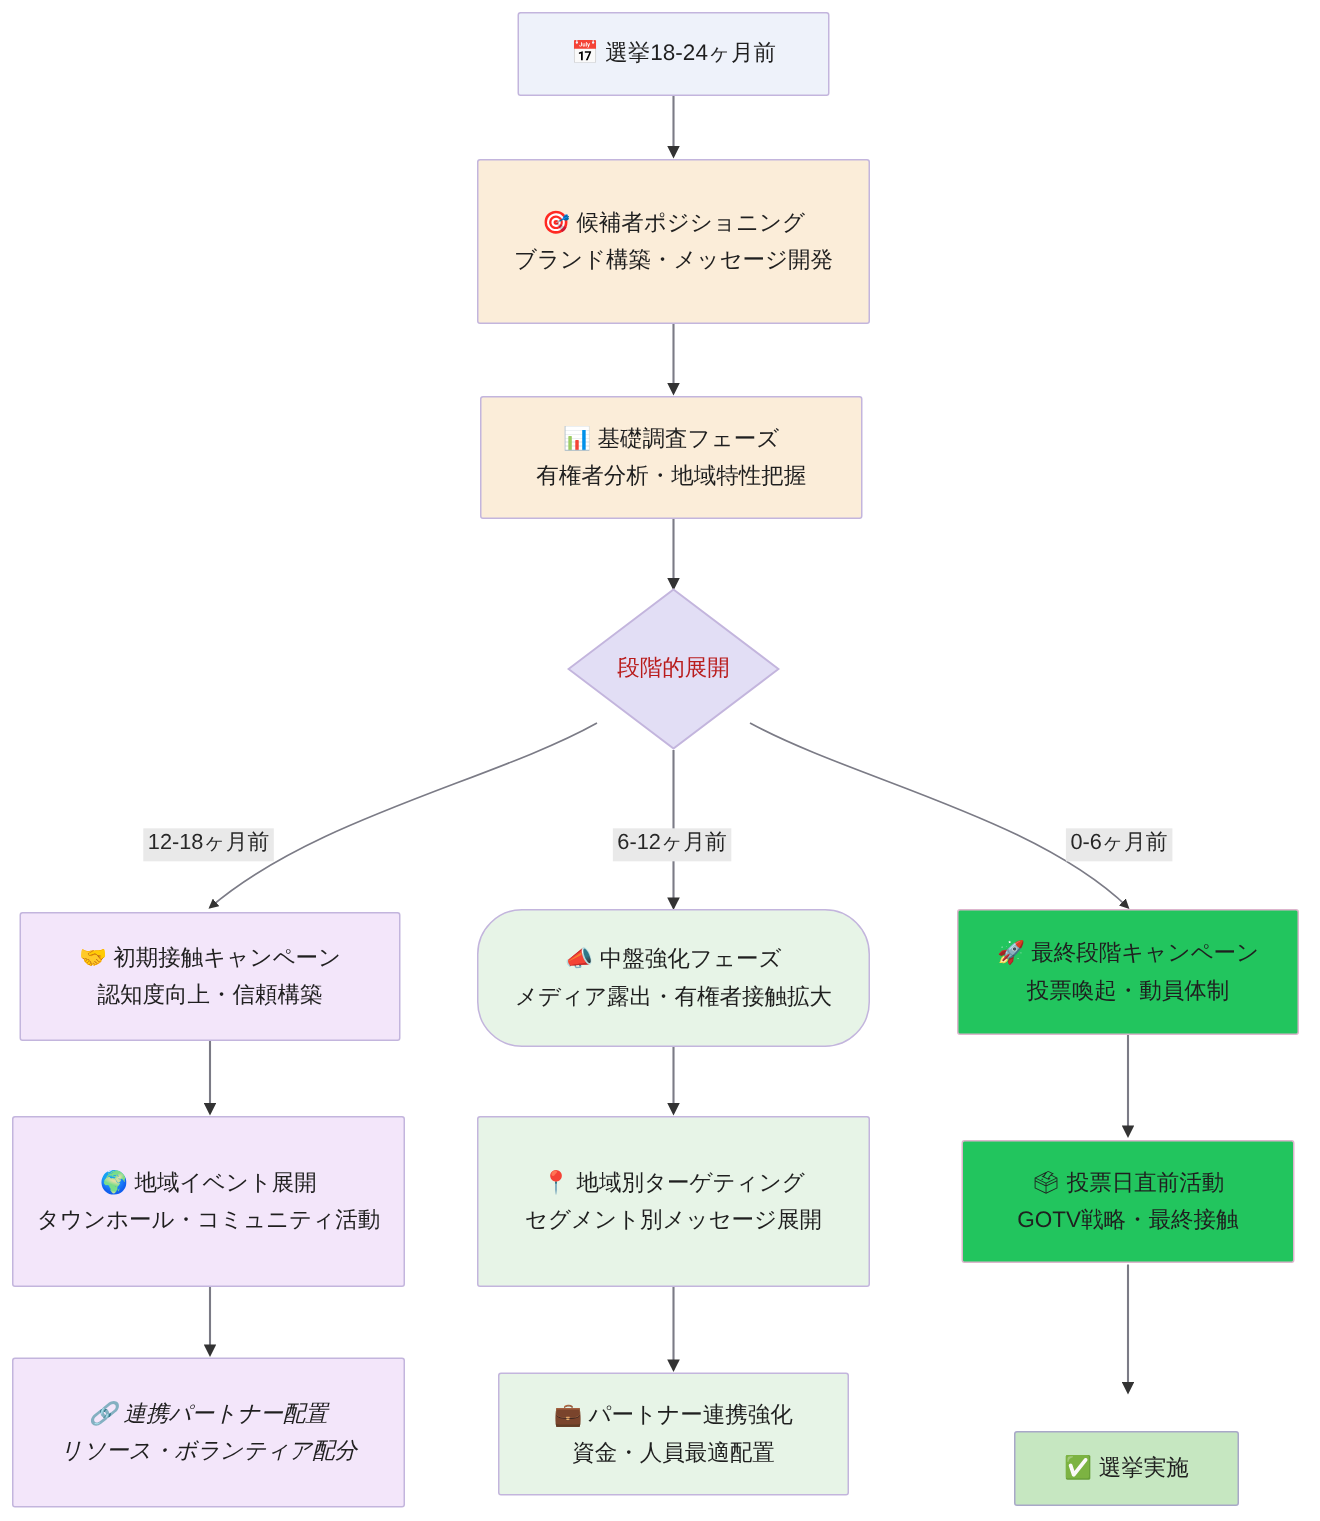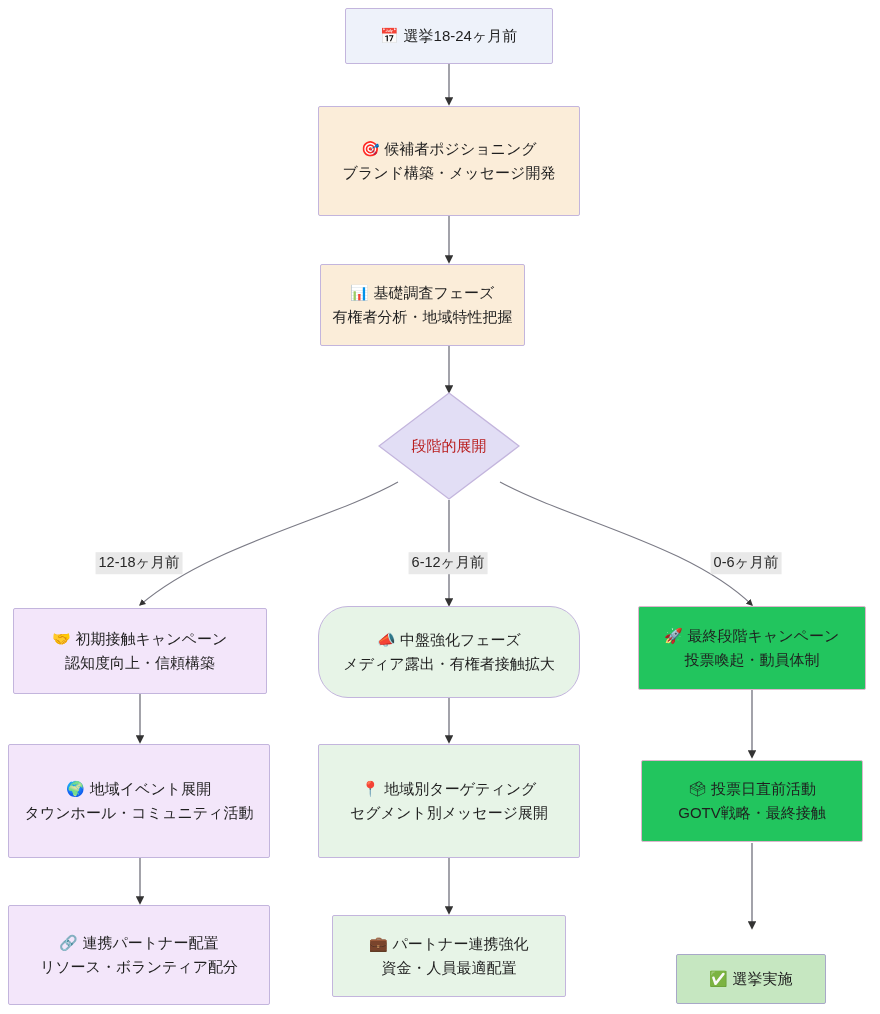--- a/index.html
+++ b/index.html
@@ -106,21 +106,21 @@
 
   <div class="node start" style="left:345px; top:8px; width:208px; height:56px;">
     <span><span class="emoji">📅</span> <span>選挙18-24ヶ月前</span></span>
   </div>
 
   <div class="node cream" style="left:318px; top:106px; width:262px; height:110px;">
     <span><span class="emoji">🎯</span> <span>候補者ポジショニング
 ブランド構築・メッセージ開発</span></span>
   </div>
 
-  <div class="node cream" style="left:320px; top:264px; width:205px; height:82px;">
+  <div class="node cream" style="left:320px; top:264px; width:255px; height:82px;">
     <span><span class="emoji">📊</span> <span>基礎調査フェーズ
 有権者分析・地域特性把握</span></span>
   </div>
 
   <div class="diamond-wrap" style="left:378px; top:392px; width:142px; height:108px;">
     <svg class="diamond-shape" viewBox="0 0 142 108" xmlns="http://www.w3.org/2000/svg">
       <polygon points="71,1 141,54 71,107 1,54" fill="#e2def5" stroke="#c3b5dd" stroke-width="1.3"></polygon>
     </svg>
     <span class="diamond-label">段階的展開</span>
   </div>
@@ -132,21 +132,21 @@
   <div class="node lilac" style="left:13px; top:608px; width:254px; height:86px;text-align:center;">
     <span><span class="emoji">🤝</span> <span>初期接触キャンペーン
 認知度向上・信頼構築</span></span>
   </div>
 
   <div class="node lilac" style="left:8px; top:744px; width:262px; height:114px;">
     <span><span class="emoji">🌍</span> <span>地域イベント展開
 タウンホール・コミュニティ活動</span></span>
   </div>
 
-  <div class="node lilac" style="left:8px; top:905px; width:262px; height:100px;">
+  <div class="node lilac" style="left:8px; top:905px; width:262px; height:100px;font-style:italic;">
     <span><span class="emoji">🔗</span> <span>連携パートナー配置
 リソース・ボランティア配分</span></span>
   </div>
 
   <div class="node mint" style="left:318px; top:606px; width:262px; height:92px;border-radius:30px;">
     <span><span class="emoji">📣</span> <span>中盤強化フェーズ
 メディア露出・有権者接触拡大</span></span>
   </div>
 
   <div class="node mint" style="left:318px; top:744px; width:262px; height:114px;">

